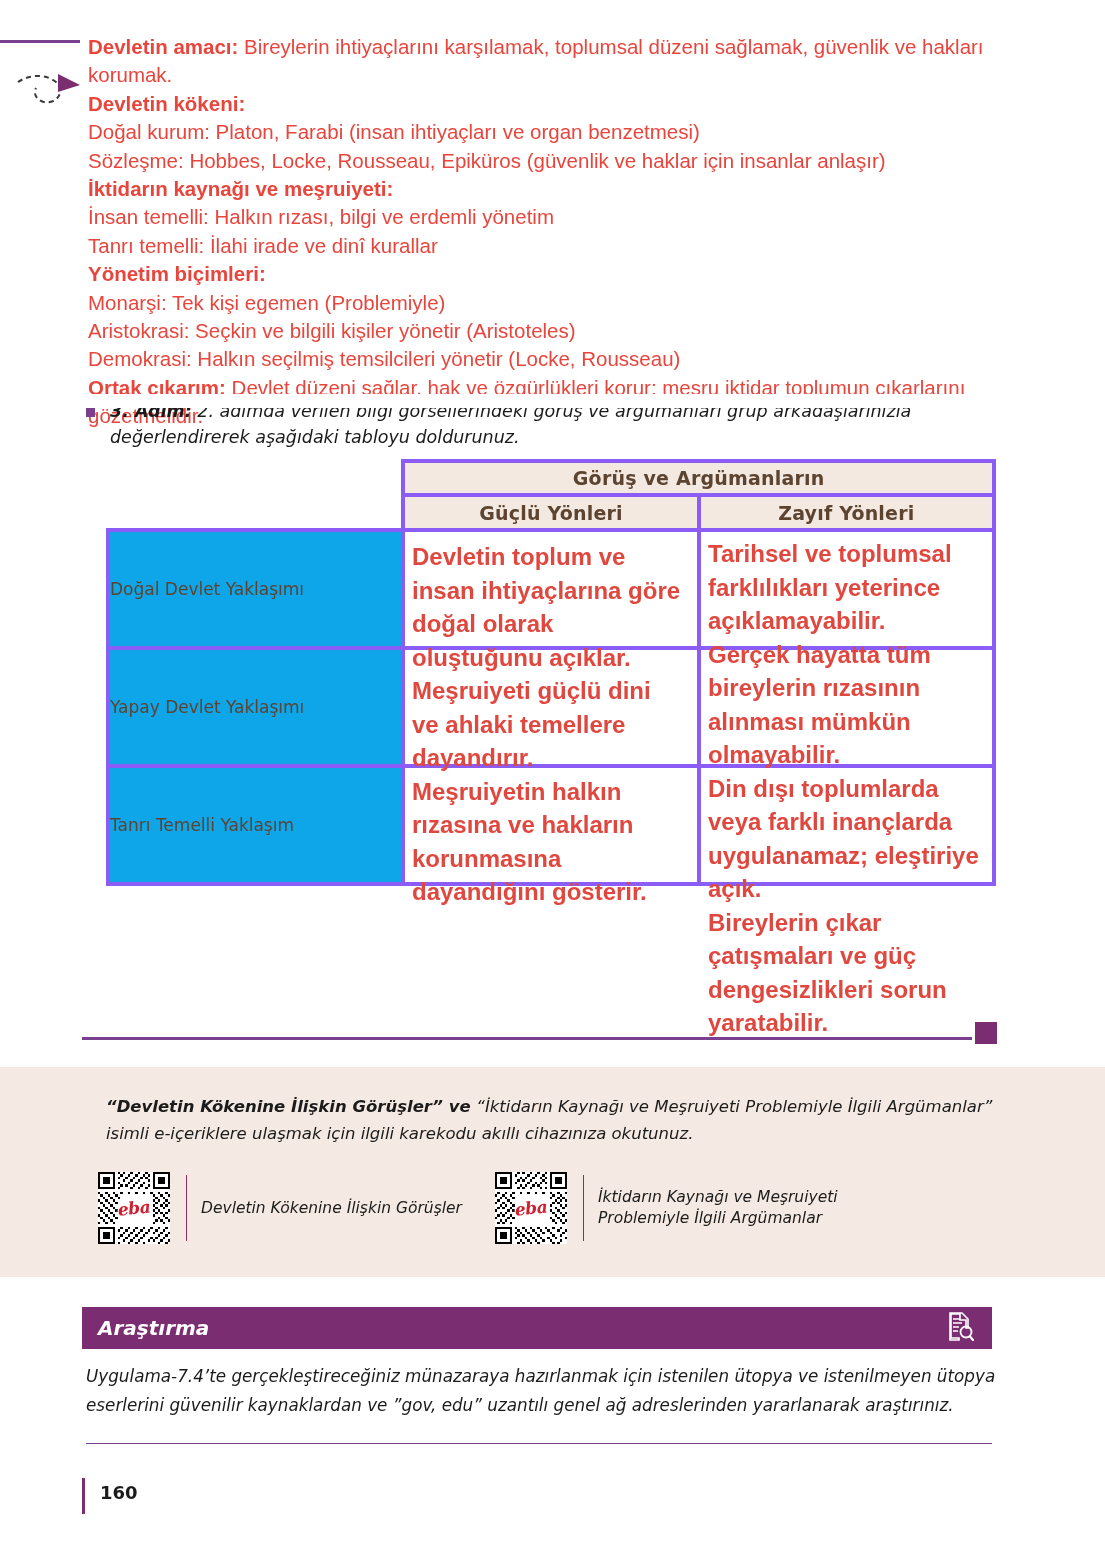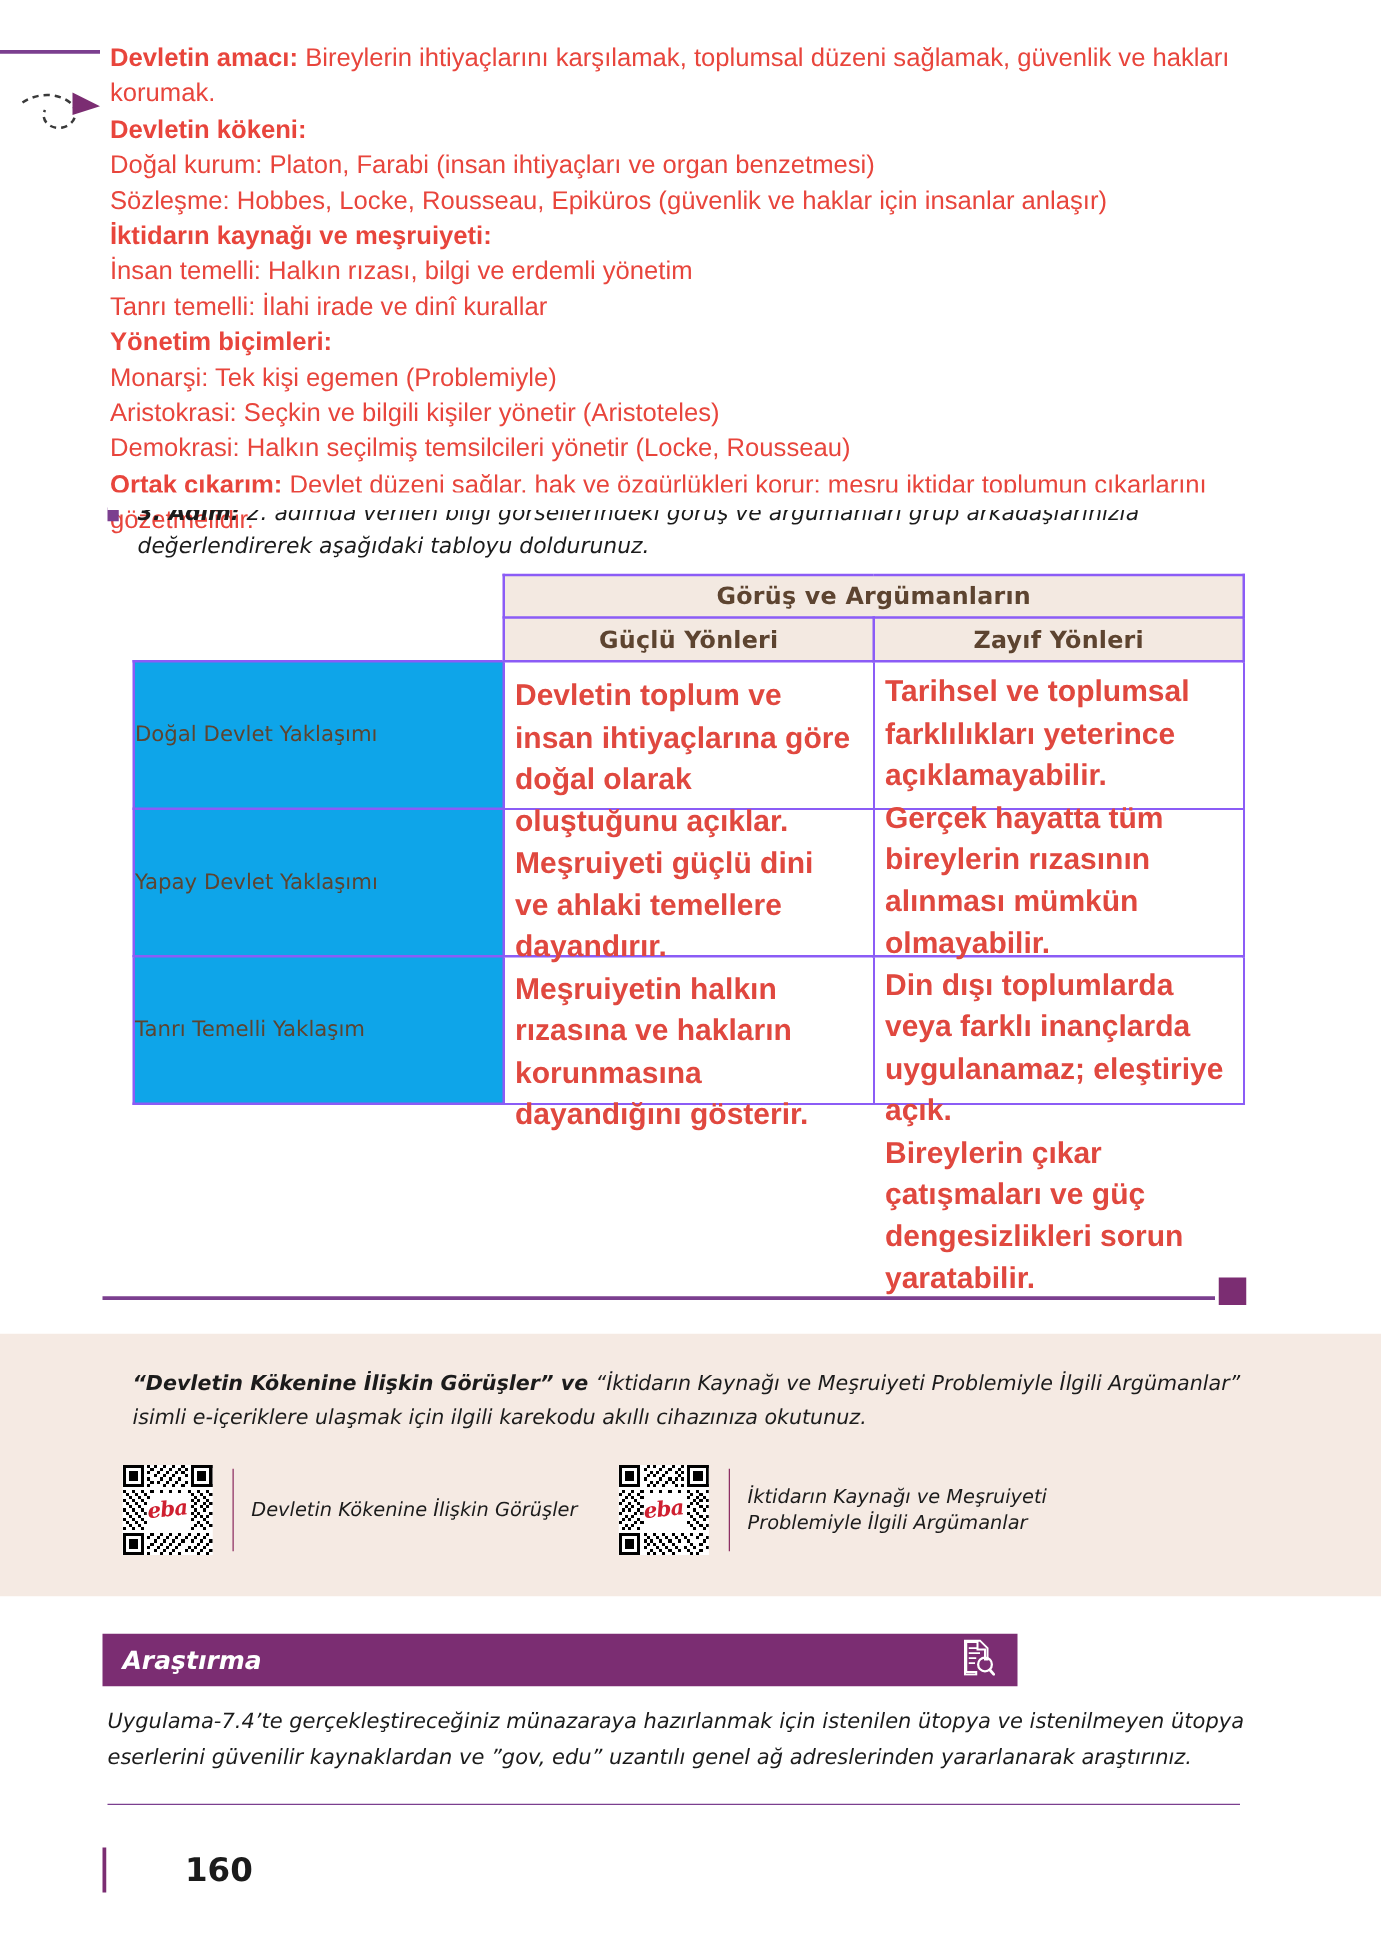--- a/index.html
+++ b/index.html
@@ -69,21 +69,21 @@
 
   
   .tbl {
     position: absolute;
     left: 106px; top: 459px;
     width: 890px;
     border-collapse: collapse;
     table-layout: fixed;
   }
   .tbl td, .tbl th {
-    border: 2px solid #8b5cf6;
+    border: 4px solid #8b5cf6;
     padding: 0;
     vertical-align: middle;
   }
   .hdr-top, .hdr-sub {
     background: #f3e9e1;
     color: #5d4430;
     font-family: "DejaVu Sans", sans-serif;
     font-weight: bold;
     text-align: center;
     font-size: 19px;
@@ -185,21 +185,21 @@
     font-size: 15.5px;
     line-height: 21px;
     color: #1b1b1b;
     white-space: pre-line;
   }
 
   
   .sec-bar {
     position: absolute;
     left: 82px; top: 1307px;
-    width: 732px; height: 42px;
+    width: 910px; height: 42px;
     background: #7b2d72;
     display: flex;
     align-items: center;
   }
   .sec-title {
     color: #ffffff;
     font-family: "DejaVu Sans", sans-serif;
     font-weight: bold;
     font-style: italic;
     font-size: 20px;
@@ -232,23 +232,22 @@
     position: absolute;
     left: 82px; top: 1478px;
     width: 3px; height: 36px;
     background: #7b2d72;
   }
   .page-num {
     position: absolute;
     left: 100px; top: 1482px;
     font-family: "DejaVu Sans", sans-serif;
     font-weight: bold;
-    font-size: 26px;
+    font-size: 18px;
     color: #1b1b1b;
-    margin-left: 48px;
   }
 </style>
 </head>
 <body>
 
 <div class="arrow-rule"></div>
 <div class="arrow-deco">
   <svg width="110" height="90" viewBox="0 0 110 90">
     <path d="M18 52 C 30 44, 46 44, 56 52 C 64 59, 60 70, 50 72 C 40 74, 32 66, 36 58" fill="none" stroke="#3a3a3a" stroke-width="2" stroke-dasharray="5 4"></path>
     <polygon points="58,44 80,55 58,62" fill="#7b2d72"></polygon>

